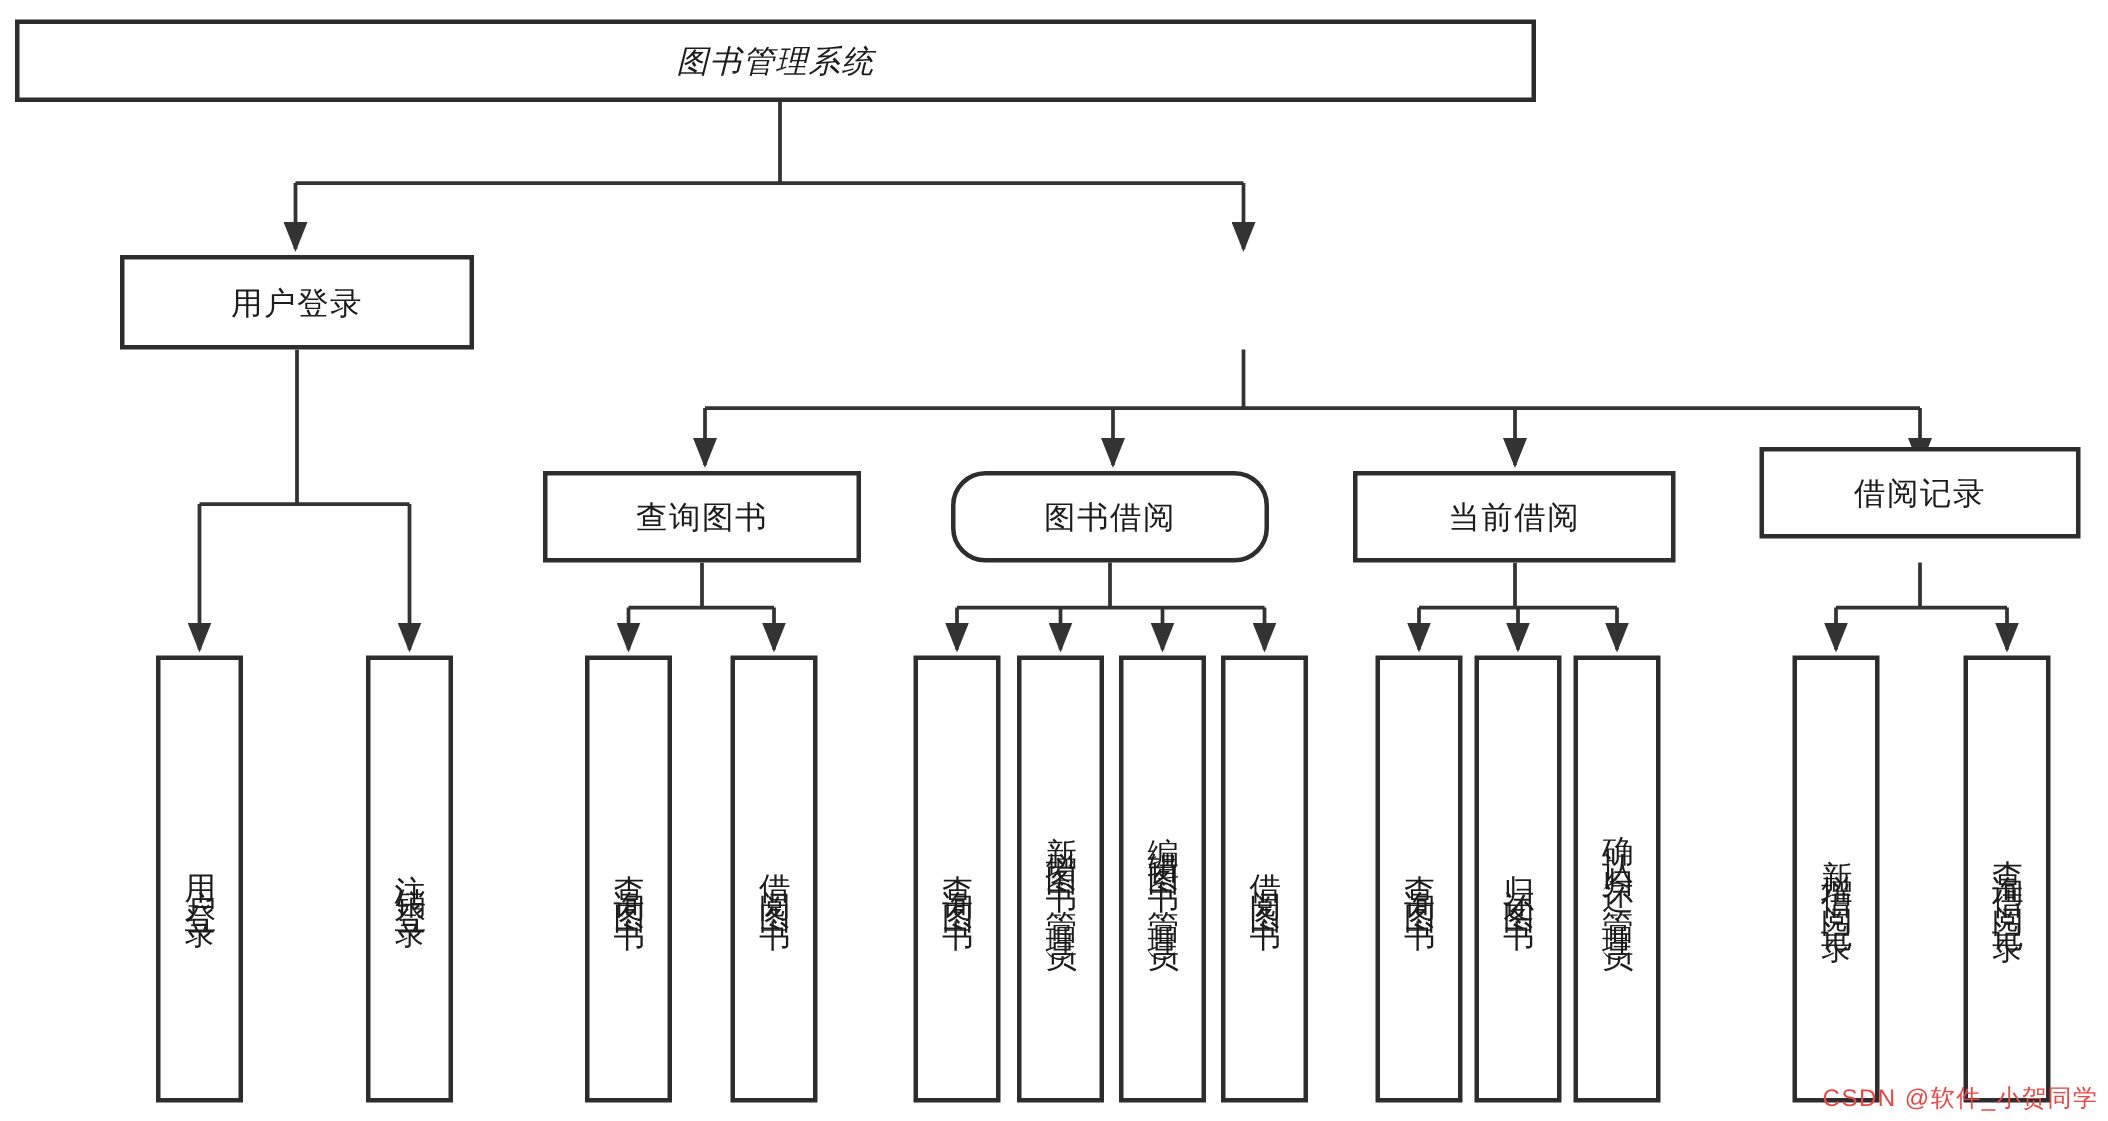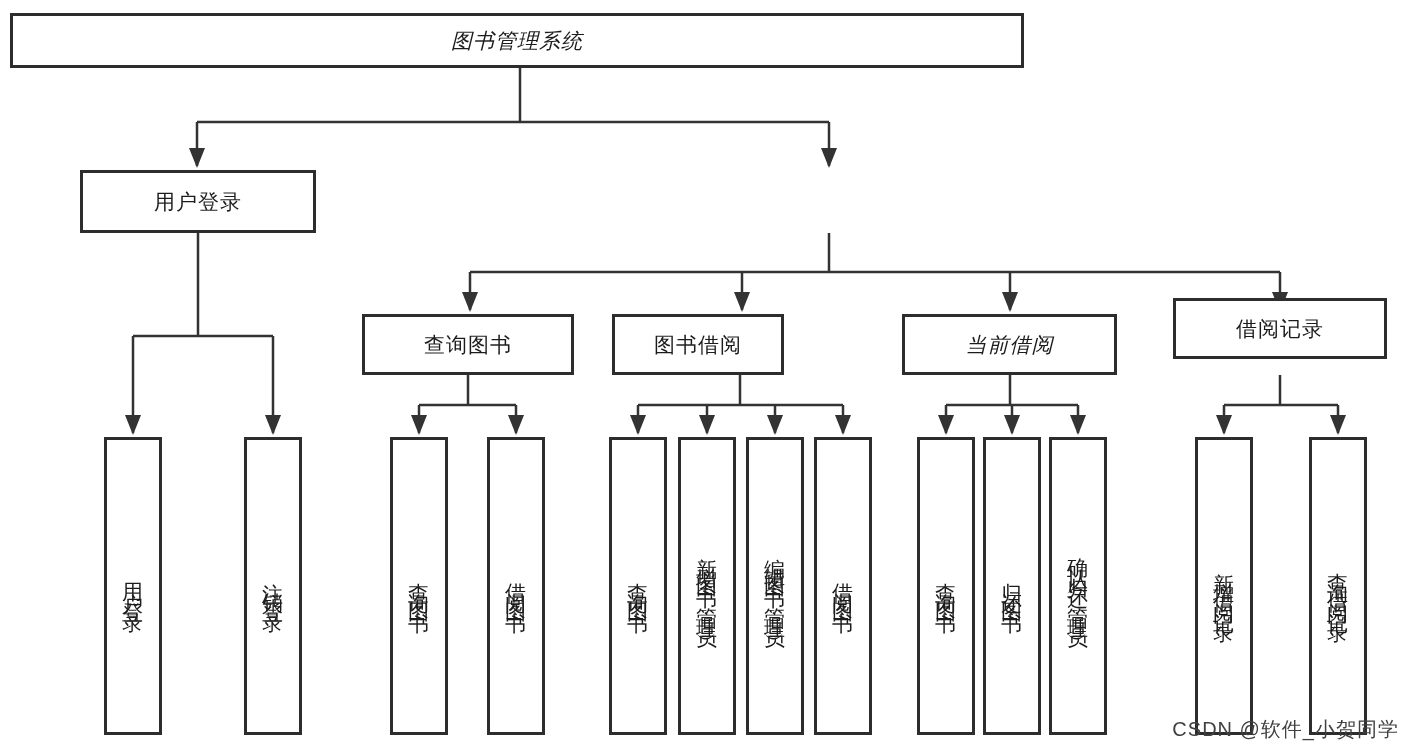--- a/index.html
+++ b/index.html
@@ -12,21 +12,21 @@
     position:absolute;box-sizing:border-box;border:3px solid #2d2d2d;background:#ffffff;
     display:flex;align-items:center;justify-content:center;
   }
   .hbox{font-size:21px;letter-spacing:1px;}
   .vbox{width:58px;top:437px;height:298px;}
   .vbox .vtext{
     writing-mode:vertical-lr;text-orientation:mixed;line-height:1;
     font-size:21px;letter-spacing:10px;white-space:nowrap;
   }
   .watermark{
-    position:absolute;right:6px;bottom:4px;font-size:20px;color:#404040;
+    position:absolute;right:6px;bottom:4px;font-size:16px;color:#ef4444;
     letter-spacing:1px;white-space:nowrap;
   }
 </style>
 </head>
 <body>
 
 <div class="canvas">
 
   <svg class="connectors" width="1405" height="747" viewBox="0 0 1405 747">
     <defs>
@@ -75,24 +75,24 @@
     <span>图书管理系统</span>
   </div>
 
   <div class="node hbox" style="left:80px;top:170px;width:236px;height:63px;">
     <span>用户登录</span>
   </div>
 
   <div class="node hbox" style="left:362px;top:314px;width:212px;height:61px;">
     <span>查询图书</span>
   </div>
-  <div class="node hbox" style="left:612px;top:314px;width:172px;height:61px;">
+  <div class="node hbox" style="left:634px;top:314px;width:212px;height:61px;border-radius:23px;">
     <span>图书借阅</span>
   </div>
-  <div class="node hbox" style="left:902px;top:314px;width:215px;height:61px;font-style:italic;">
+  <div class="node hbox" style="left:902px;top:314px;width:215px;height:61px;">
     <span>当前借阅</span>
   </div>
   <div class="node hbox" style="left:1173px;top:298px;width:214px;height:61px;">
     <span>借阅记录</span>
   </div>
 
   <div class="node vbox" style="left:104px;">
     <span class="vtext">用户登录</span>
   </div>
   <div class="node vbox" style="left:244px;">

